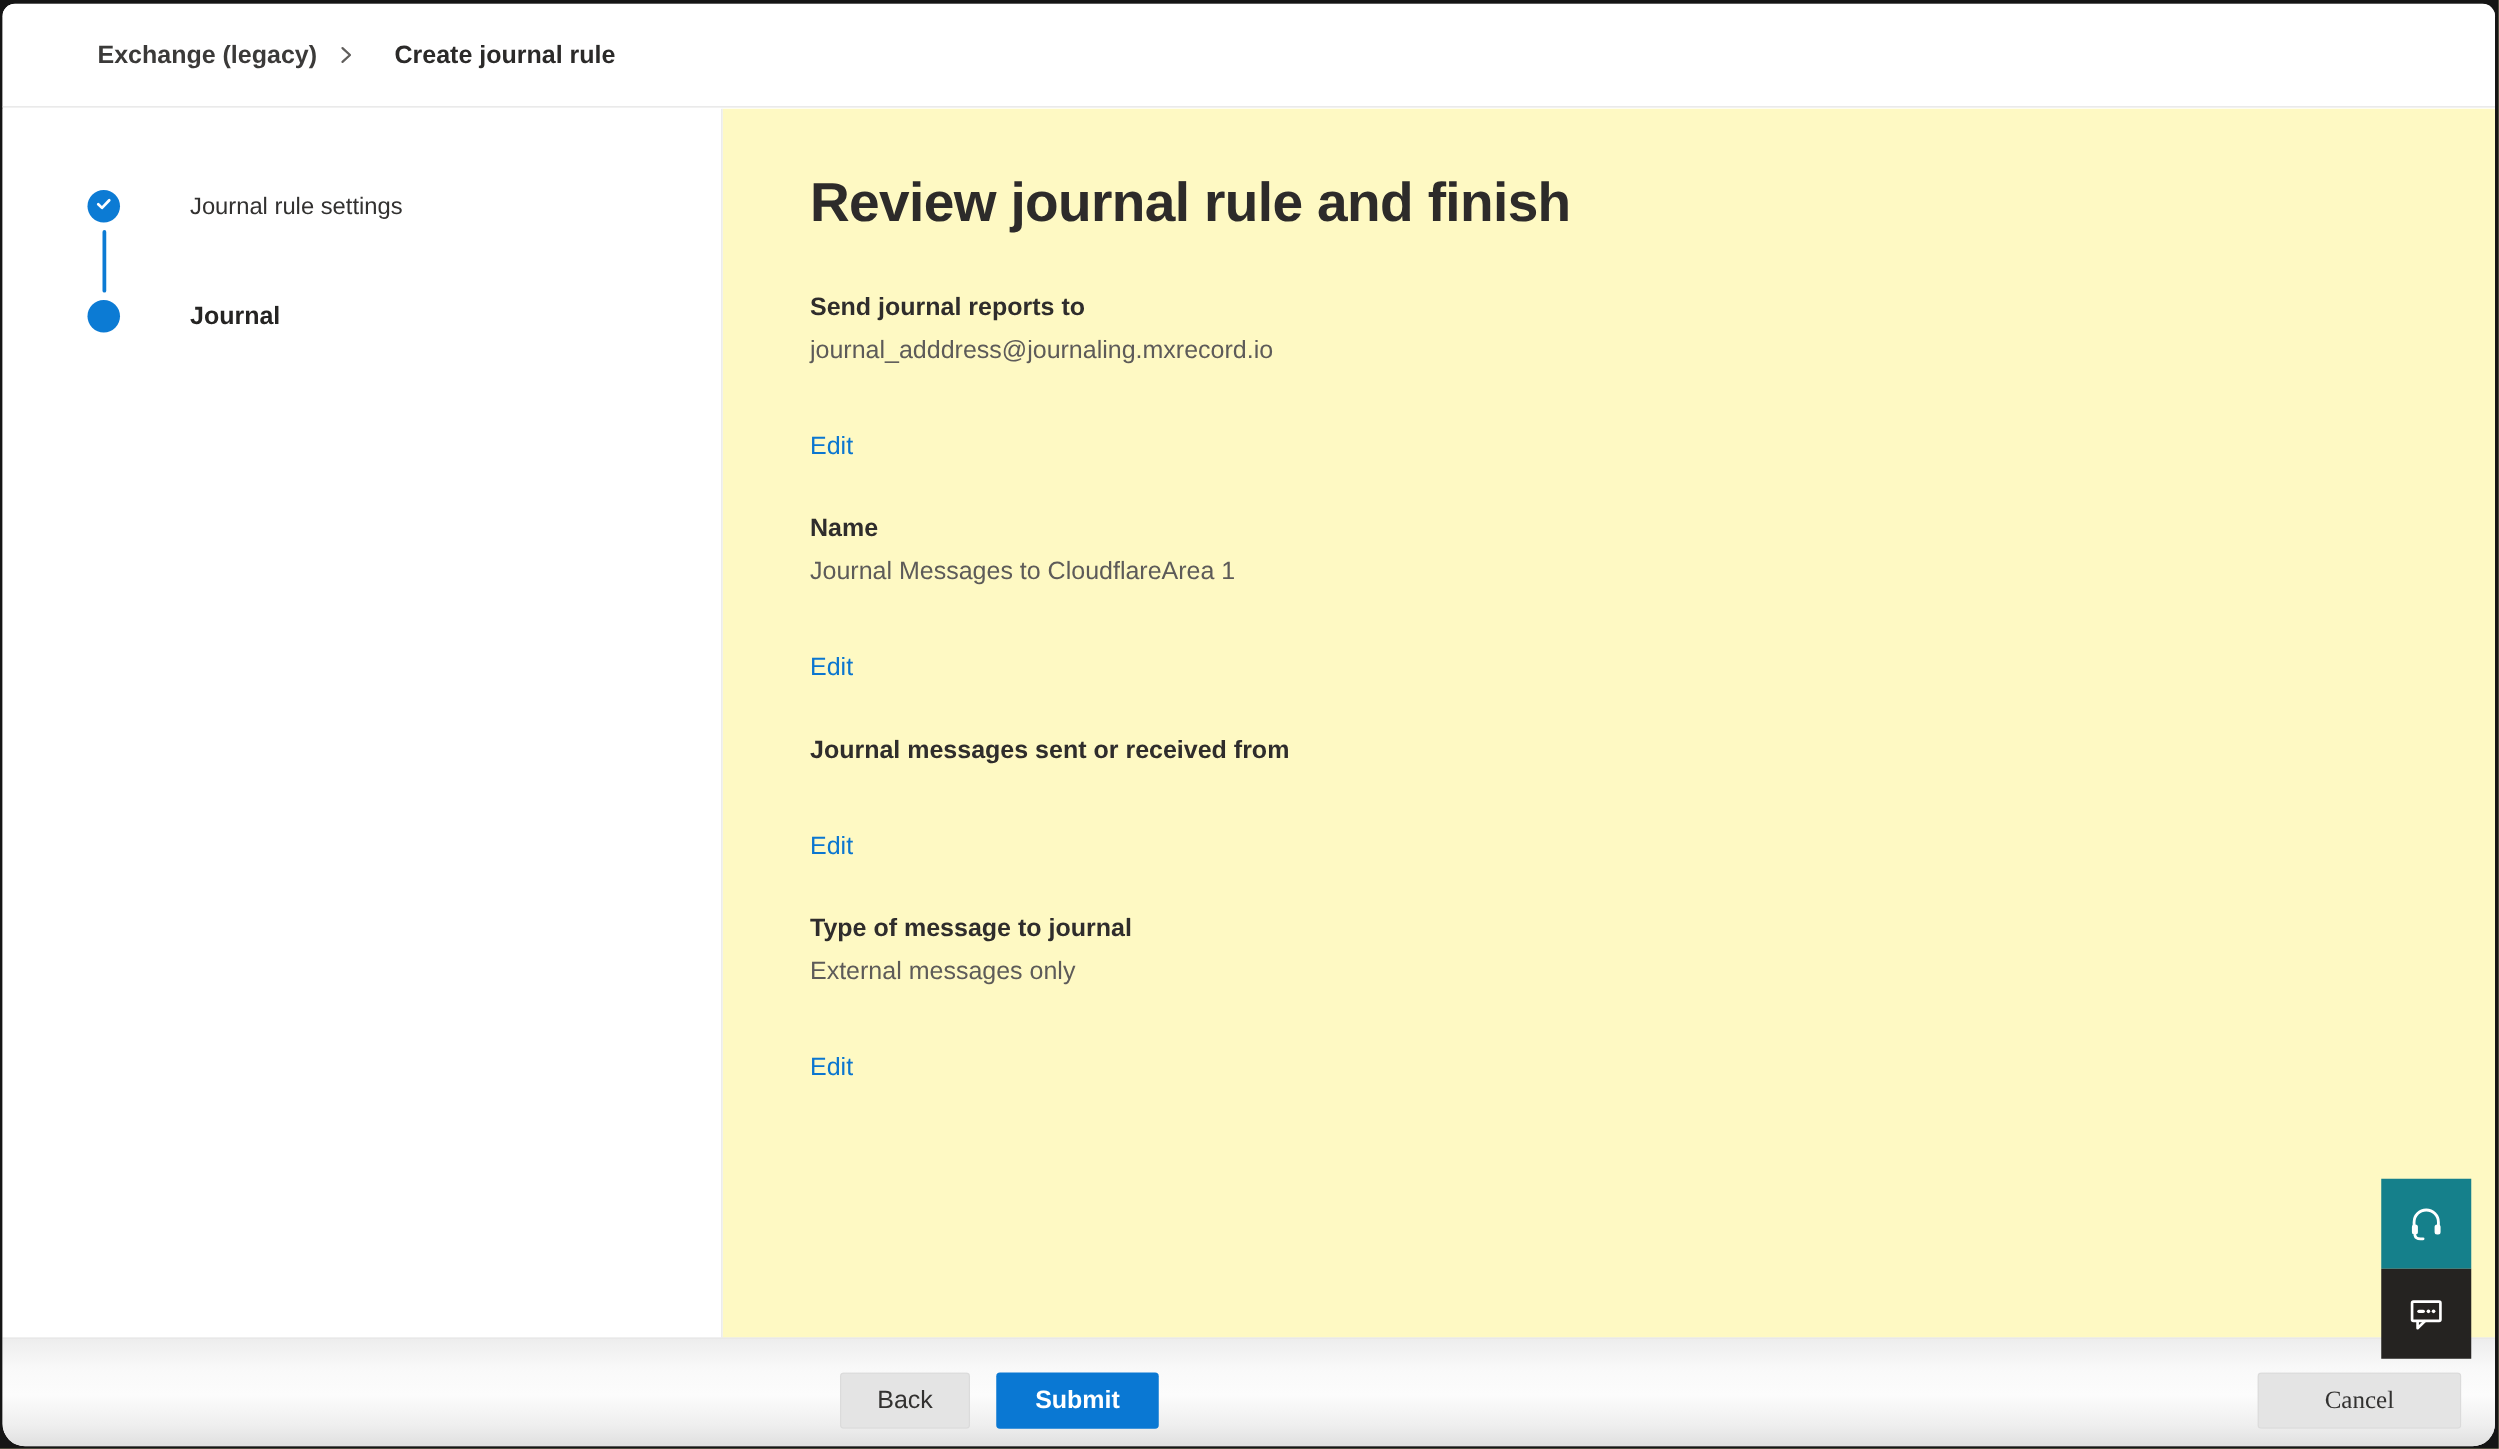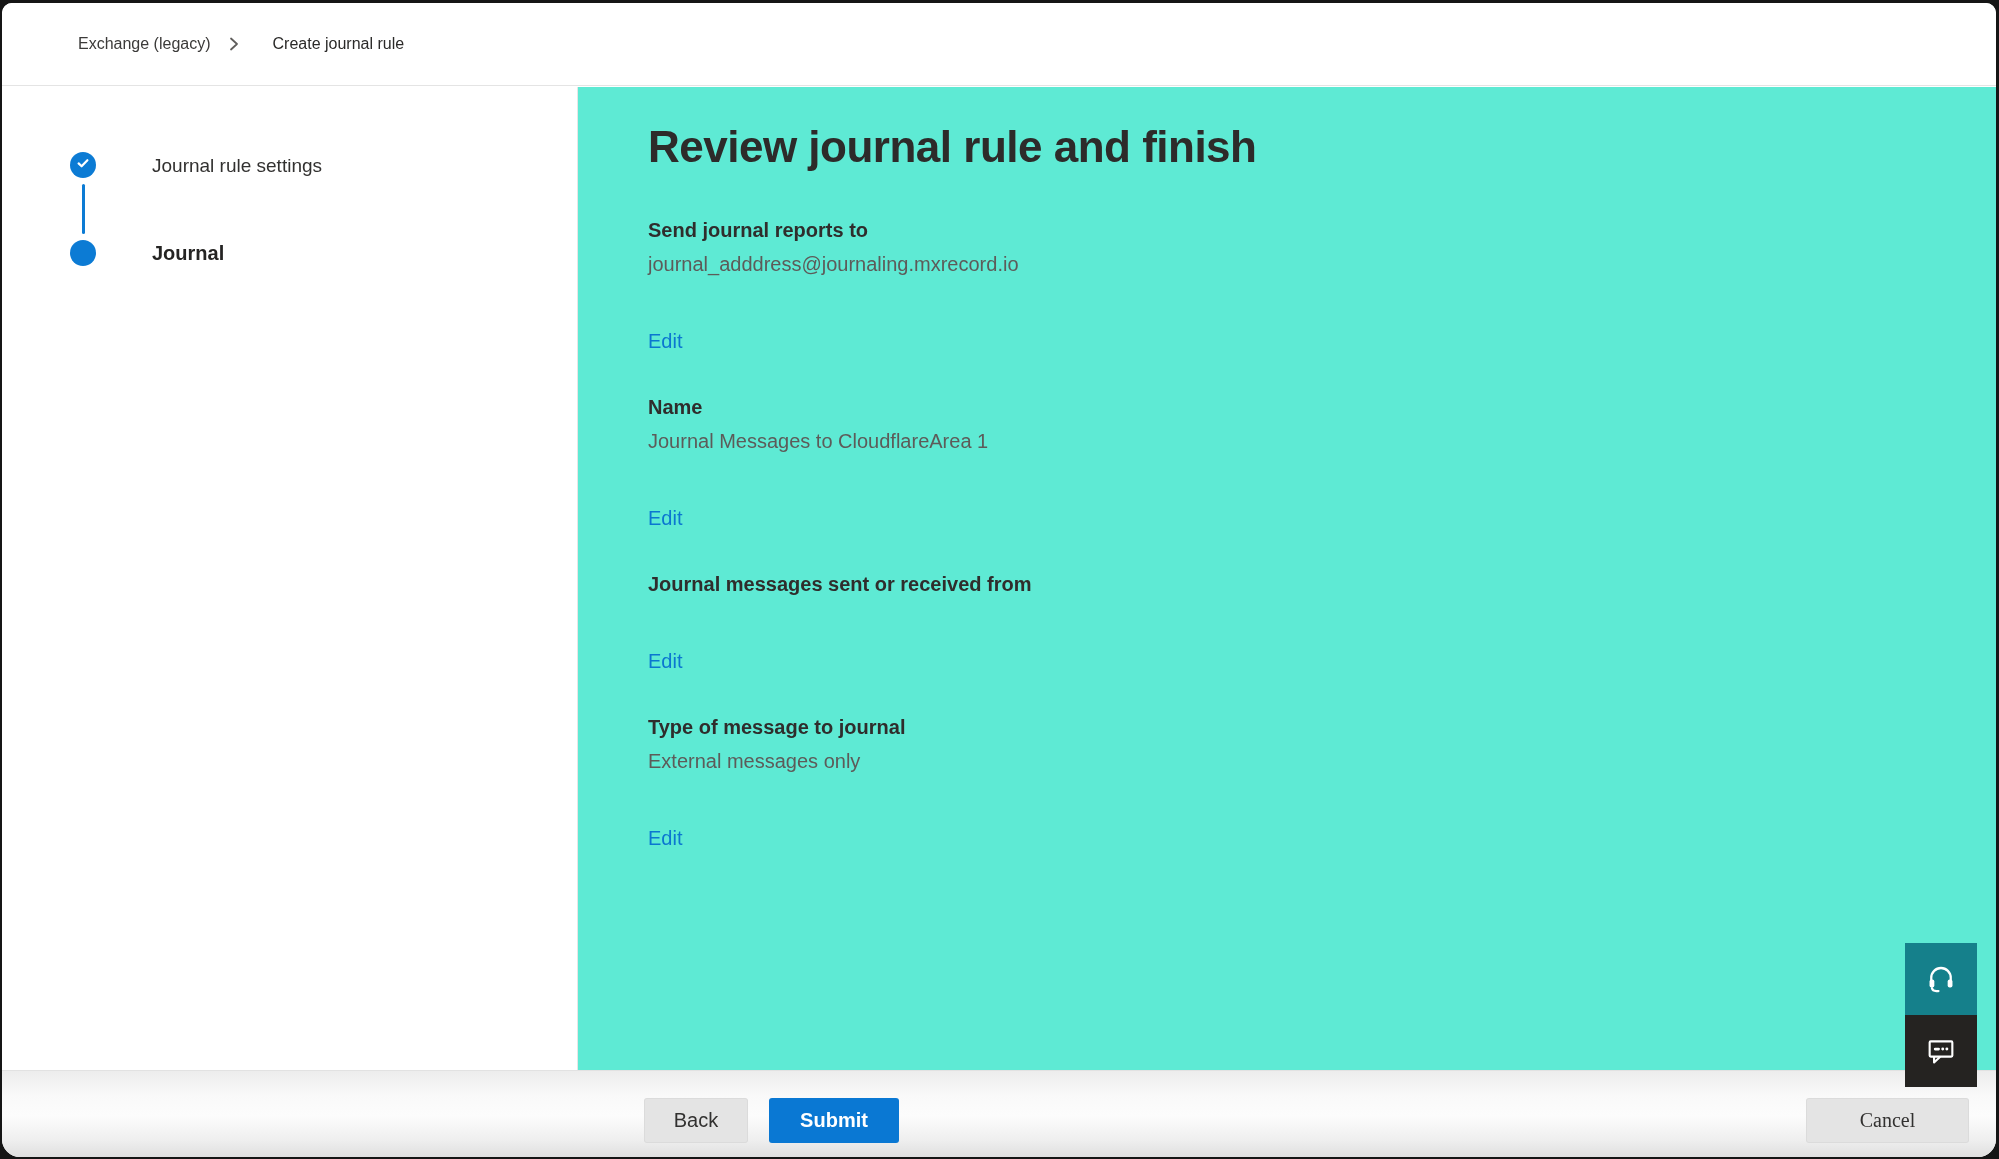--- a/index.html
+++ b/index.html
@@ -18,21 +18,21 @@
     overflow:hidden;
   }
   
   .topbar {
     position:absolute; left:0; top:0; right:0; height:83px;
     background:#fff;
     border-bottom:1px solid #e4e4e4;
     display:flex; align-items:center;
     padding-left:76px;
   }
-  .crumb { font-size:16px; color:#3b3a39; text-decoration:none; cursor:pointer; }
+  .crumb { font-size:20px; color:#3b3a39; text-decoration:none; cursor:pointer;font-weight:bold; }
   .crumb.current { color:#2b2a29;margin-left:16px; }
   .crumb-sep { margin:0 16px; display:flex; align-items:center; color:#605e5c; }
   
   .content-row {
     position:absolute; left:0; top:84px; right:0; bottom:87px;
     display:flex;
   }
   .left-panel {
     width:576px; flex:0 0 576px;
     border-right:1px solid #e6e6e6;
@@ -51,22 +51,22 @@
     background:#0c7bd4; border-radius:2px;
   }
   .step-label {
     position:absolute; left:113px; font-size:19px; color:#323130;
     white-space:nowrap; cursor:pointer;margin-left:37px;
   }
   .step-label.l1 { top:68px; }
   .step-label.l2 { top:155px; font-weight:700; font-size:20px; color:#252423; }
   
   .main {
-    flex:1 1 auto; background:#5eead4;
-    padding:28px 40px 0 70px;
+    flex:1 1 auto; background:#fef9c3;
+    padding:44px 40px 0 70px;
   }
   .page-title {
     font-size:44px; line-height:64px; font-weight:700;
     letter-spacing:-0.5px; color:#2d2b2a;
     margin-bottom:34px;
   }
   .section { margin-bottom:32px; }
   .section .s-label { font-size:20px; line-height:34px; font-weight:700; color:#2f2d2c; }
   .section .s-value { font-size:20px; line-height:34px; color:#5d5b59; }
   .section .s-edit  {
@@ -77,21 +77,21 @@
   .footer {
     position:absolute; left:0; right:0; bottom:0; height:87px;
     border-top:1px solid #e2e2e2;
     background:linear-gradient(180deg,#ededed 0%,#f9f9f9 28%,#fcfcfc 52%,#efefef 80%,#dfdfdf 100%);
   }
   .btn {
     position:absolute; top:27px; height:45px;
     border:none; border-radius:3px;
     font-family:"Liberation Sans", sans-serif;
     font-size:20px; cursor:pointer;
-    display:flex; align-items:center; justify-content:center;
+    display:flex; align-items:center; justify-content:center;margin-left:28px;
   }
   .btn-neutral { background:#e4e4e4; color:#323130; box-shadow:inset 0 0 0 1px rgba(0,0,0,0.04); }
   .btn-back   { left:642px;  width:104px; }
   .btn-submit { left:767px;  width:130px; background:#0a78d3; color:#fff; font-weight:600; }
   .btn-cancel { right:27px;  width:163px;font-family:Liberation Serif, serif; }
   
   .side-btn {
     position:absolute; right:19px; width:72px; height:72px;
     display:flex; align-items:center; justify-content:center;
     border:none; cursor:pointer; padding:0;

